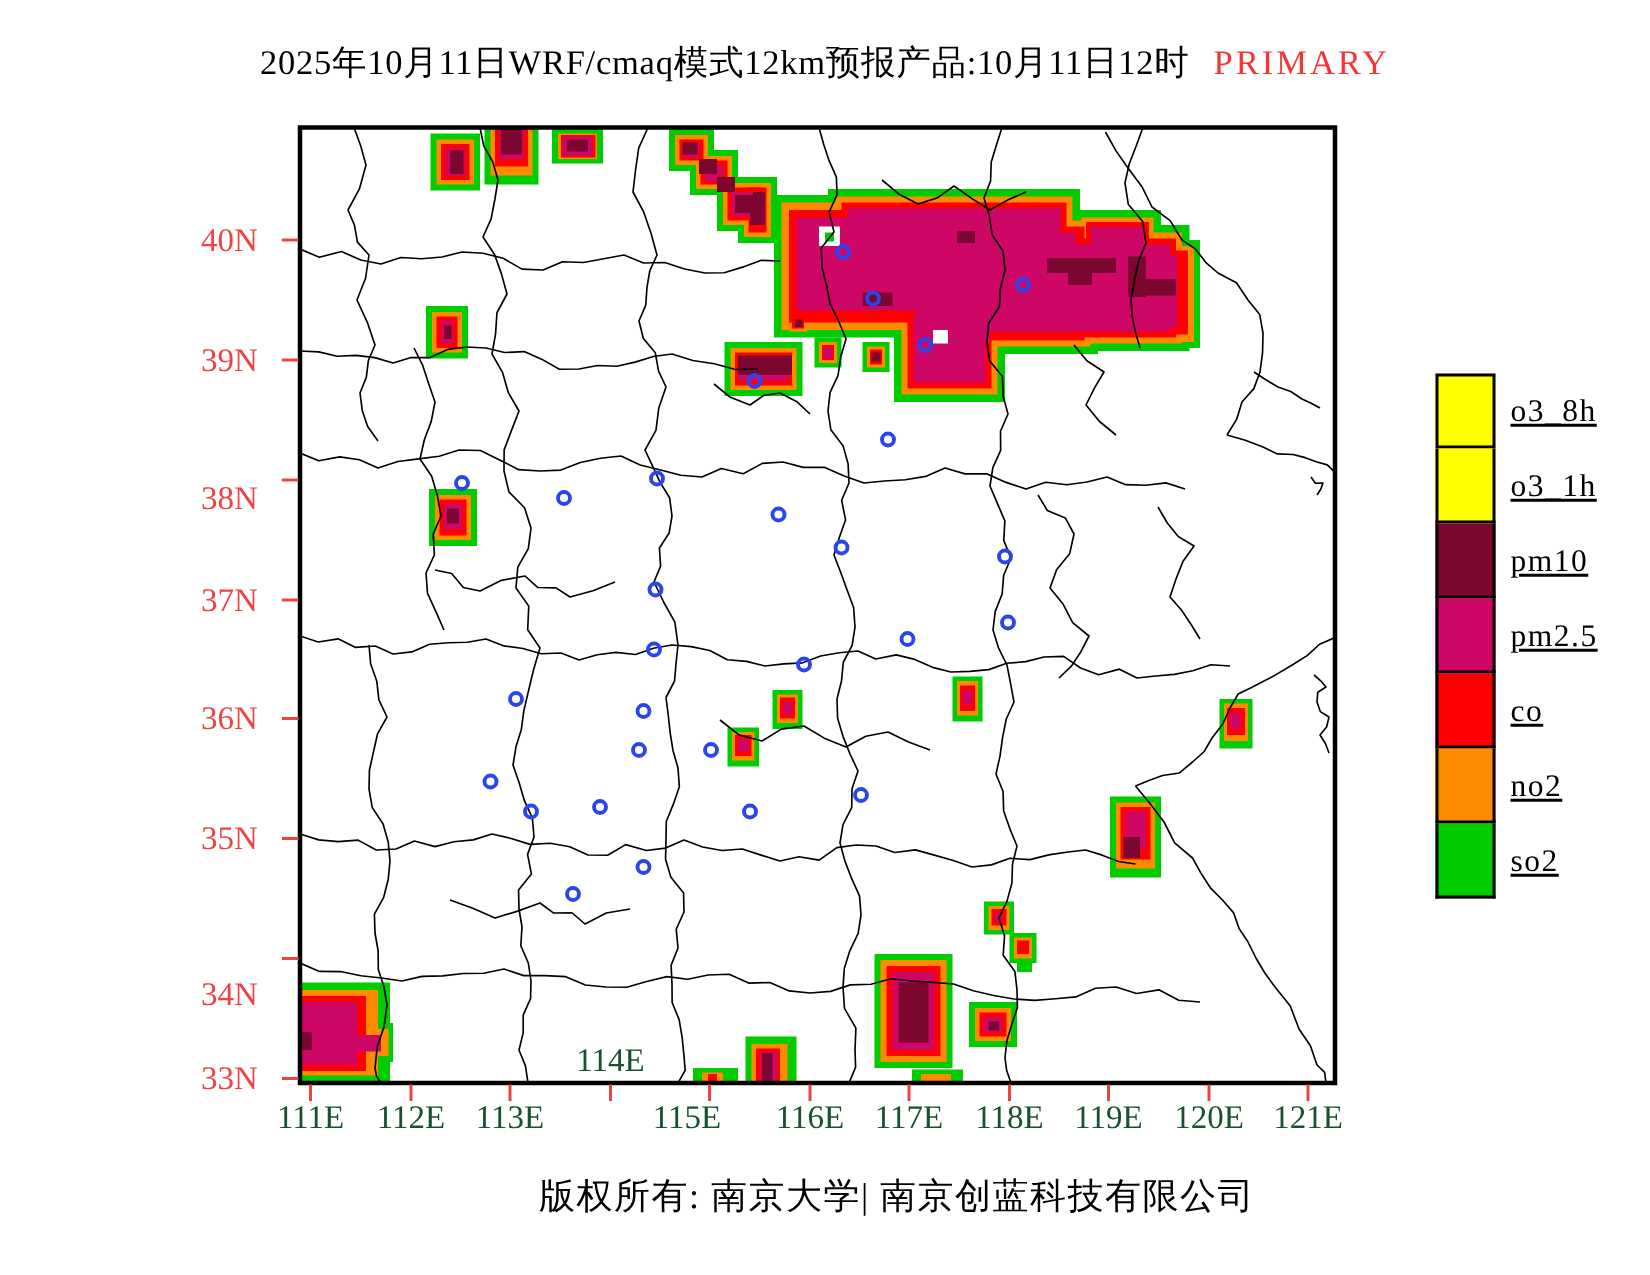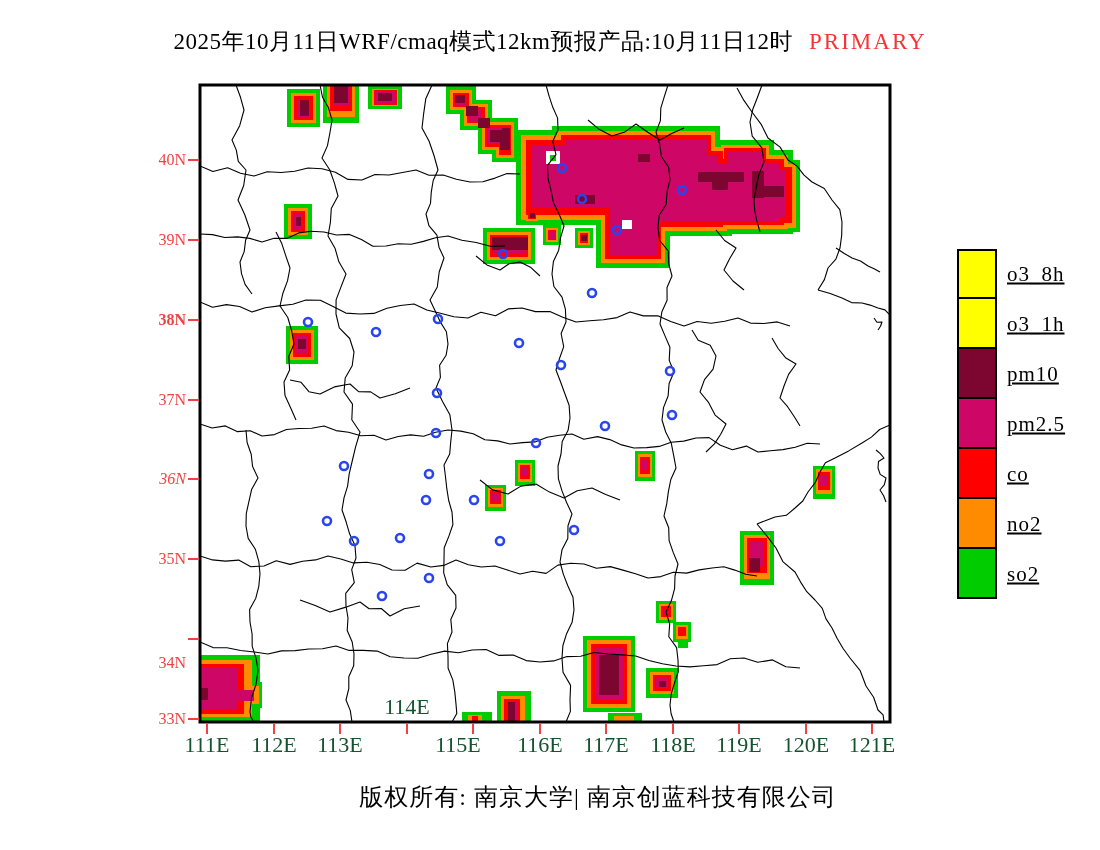--- a/index.html
+++ b/index.html
@@ -7,21 +7,21 @@
     position:relative;width:1100px;height:850px;background:#ffffff;overflow:hidden;
     font-family:"Liberation Serif","DejaVu Serif",serif;
   }
   .title{
     position:absolute;top:26px;left:0;width:1100px;text-align:center;
     font-size:23px;color:#000;letter-spacing:.5px;white-space:nowrap;
   }
   .title .primary{color:#f53434;margin-left:16px;letter-spacing:2px;}
   #map-svg{position:absolute;left:0;top:0;}
   .lat-label{
-    position:absolute;width:52px;text-align:right;font-size:16px;color:#ef4343;line-height:24px;
+    position:absolute;width:52px;text-align:left;font-size:22px;color:#ef4343;line-height:24px;
   }
   .lon-label{
     position:absolute;width:64px;text-align:center;font-size:22px;color:#14532d;line-height:24px;
   }
   .legend{position:absolute;left:957px;top:249px;}
   .legend-item{position:relative;width:40px;height:50px;}
   .legend-swatch{
     position:absolute;left:0;top:0;width:100%;height:100%;
     border:2px solid #000;box-sizing:border-box;
   }
@@ -293,23 +293,23 @@
         <line x1="199" y1="479" x2="188" y2="479" stroke="#ef4343" stroke-width="2"></line>
         <line x1="199" y1="559" x2="188" y2="559" stroke="#ef4343" stroke-width="2"></line>
         <line x1="199" y1="639" x2="188" y2="639" stroke="#ef4343" stroke-width="2"></line>
         <line x1="199" y1="719" x2="188" y2="719" stroke="#ef4343" stroke-width="2"></line>
       </g>
     </svg>
 
   <div id="axis-labels">
       <div class="lat-label" style="left: 134px; top: 148px;">40N</div>
       <div class="lat-label" style="left: 134px; top: 228px;">39N</div>
-      <div class="lat-label" style="left: 134px; top: 308px; font-weight: bold;">38N</div>
+      <div class="lat-label" style="left: 134px; top: 320px;">38N</div>
       <div class="lat-label" style="left: 134px; top: 388px;">37N</div>
-      <div class="lat-label" style="left: 134px; top: 467px; font-style: italic;">36N</div>
+      <div class="lat-label" style="left: 134px; top: 467px;">36N</div>
       <div class="lat-label" style="left: 134px; top: 547px;">35N</div>
       <div class="lat-label" style="left: 134px; top: 627px; margin-top: 24px;">34N</div>
       <div class="lat-label" style="left: 134px; top: 707px;">33N</div>
       <div class="lon-label" style="left: 175px; top: 733px;">111E</div>
       <div class="lon-label" style="left: 242px; top: 733px;">112E</div>
       <div class="lon-label" style="left: 308px; top: 733px;">113E</div>
       <div class="lon-label" style="left: 375px; top: 695px;">114E</div>
       <div class="lon-label" style="left: 426px; top: 733px;">115E</div>
       <div class="lon-label" style="left: 508px; top: 733px;">116E</div>
       <div class="lon-label" style="left: 574px; top: 733px;">117E</div>

